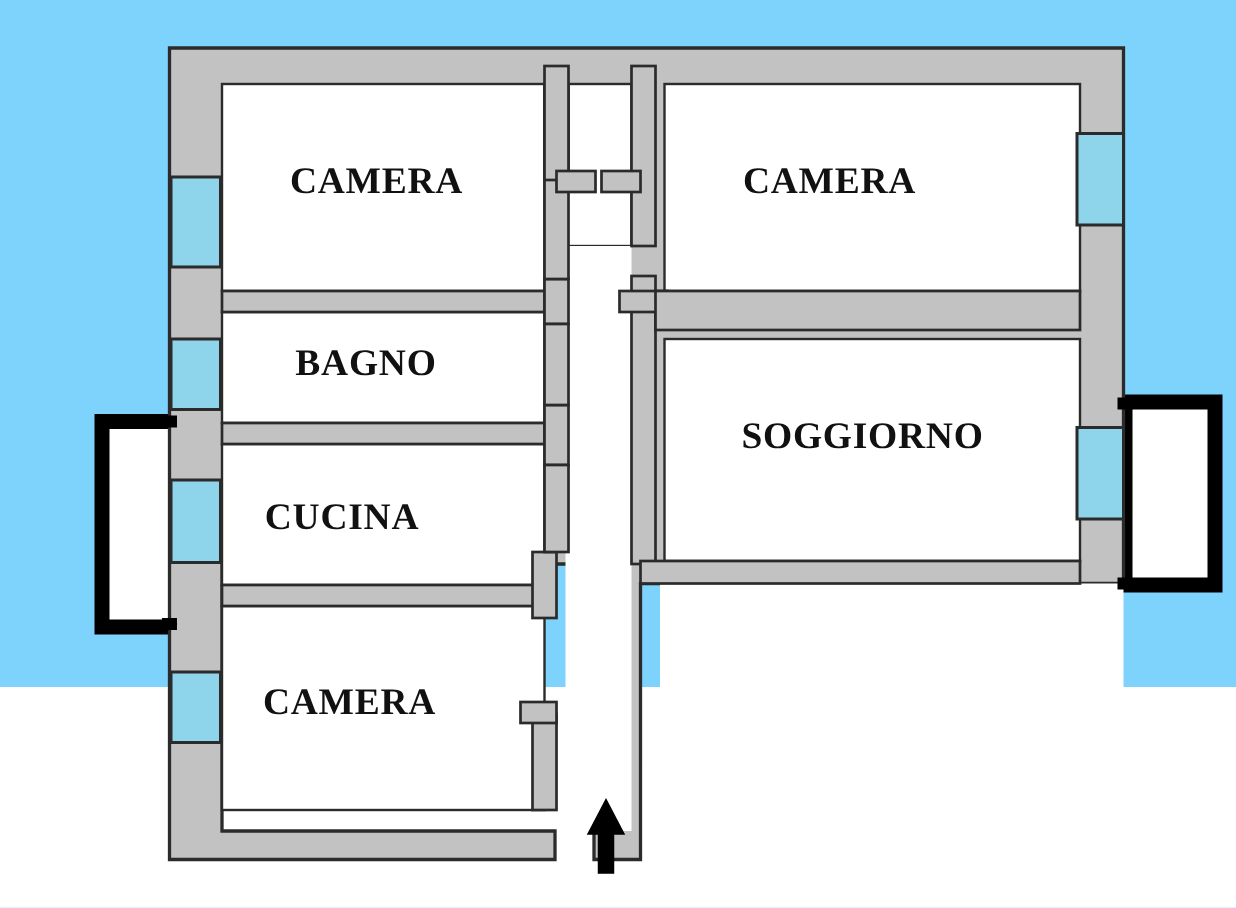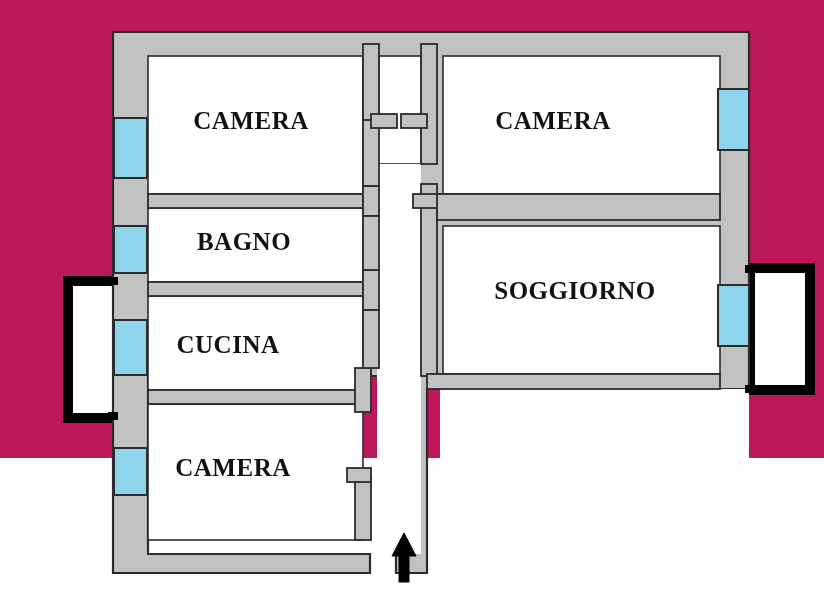--- a/index.html
+++ b/index.html
@@ -10,21 +10,21 @@
   body {
     width: 824px;
     height: 605px;
     font-family: "Liberation Serif", serif;
     overflow: hidden;
   }
   #plan-root {
     position: relative;
     width: 824px;
     height: 458px;
-    background: #be185d;
+    background: #7dd3fc;
   }
   svg#floorplan {
     position: absolute;
     left: 0;
     top: 0;
     display: block;
   }
   .room-label {
     font-family: "Liberation Serif", serif;
     font-weight: bold;

